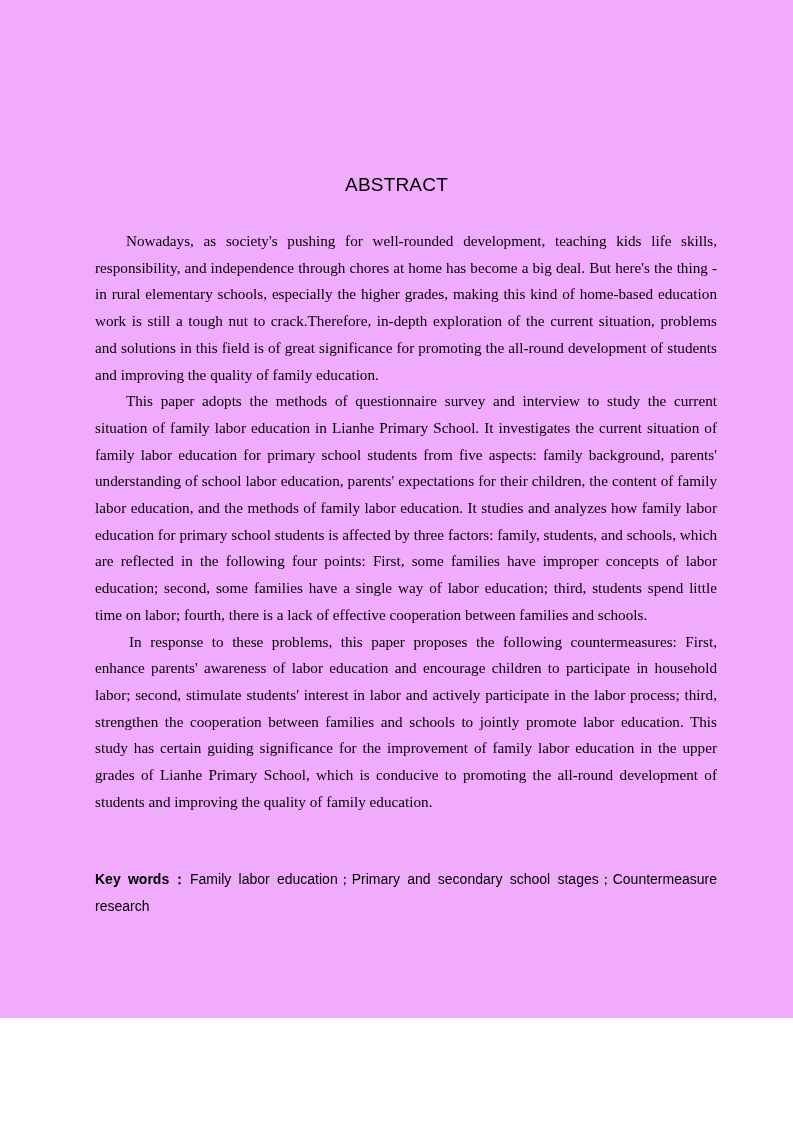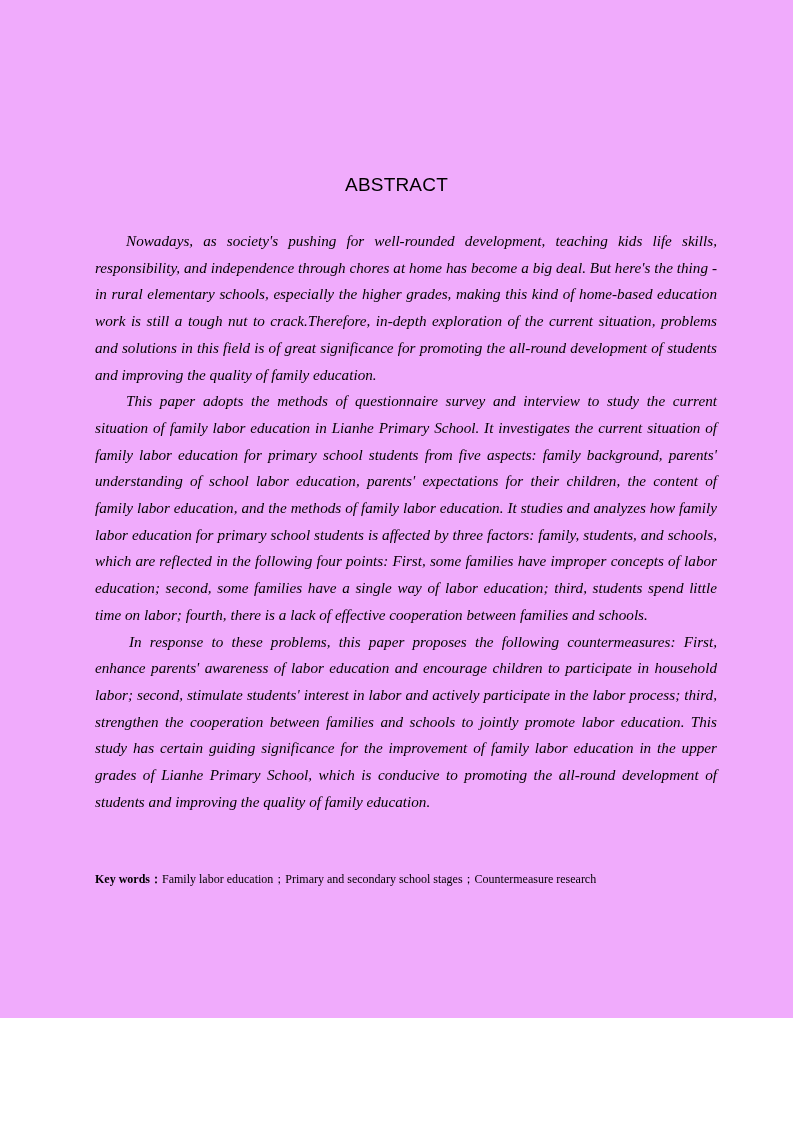--- a/index.html
+++ b/index.html
@@ -37,32 +37,31 @@
       width: 622px;
       top: 228px;
       font-family: "Liberation Serif", serif;
       font-size: 15.2px;
       line-height: 26.7px;
       text-align: justify;
     }
     .body-text p {
       margin: 0;
       text-indent: 31px;
-      font-style: italic;
     }
     .body-text p.indent-wide {
       text-indent: 34px;
     }
     .keywords {
       position: absolute;
       left: 95px;
       width: 622px;
       top: 866px;
-      font-family: Liberation Serif, serif;
-      font-size: 12px;
+      font-family: Liberation Sans, sans-serif;
+      font-size: 14px;
       line-height: 27px;
       text-align: justify;
     }
     .keywords .kw-label {
       font-weight: bold;
     }
     .page-number {
       position: absolute;
       top: 1043px;
       left: 0;

